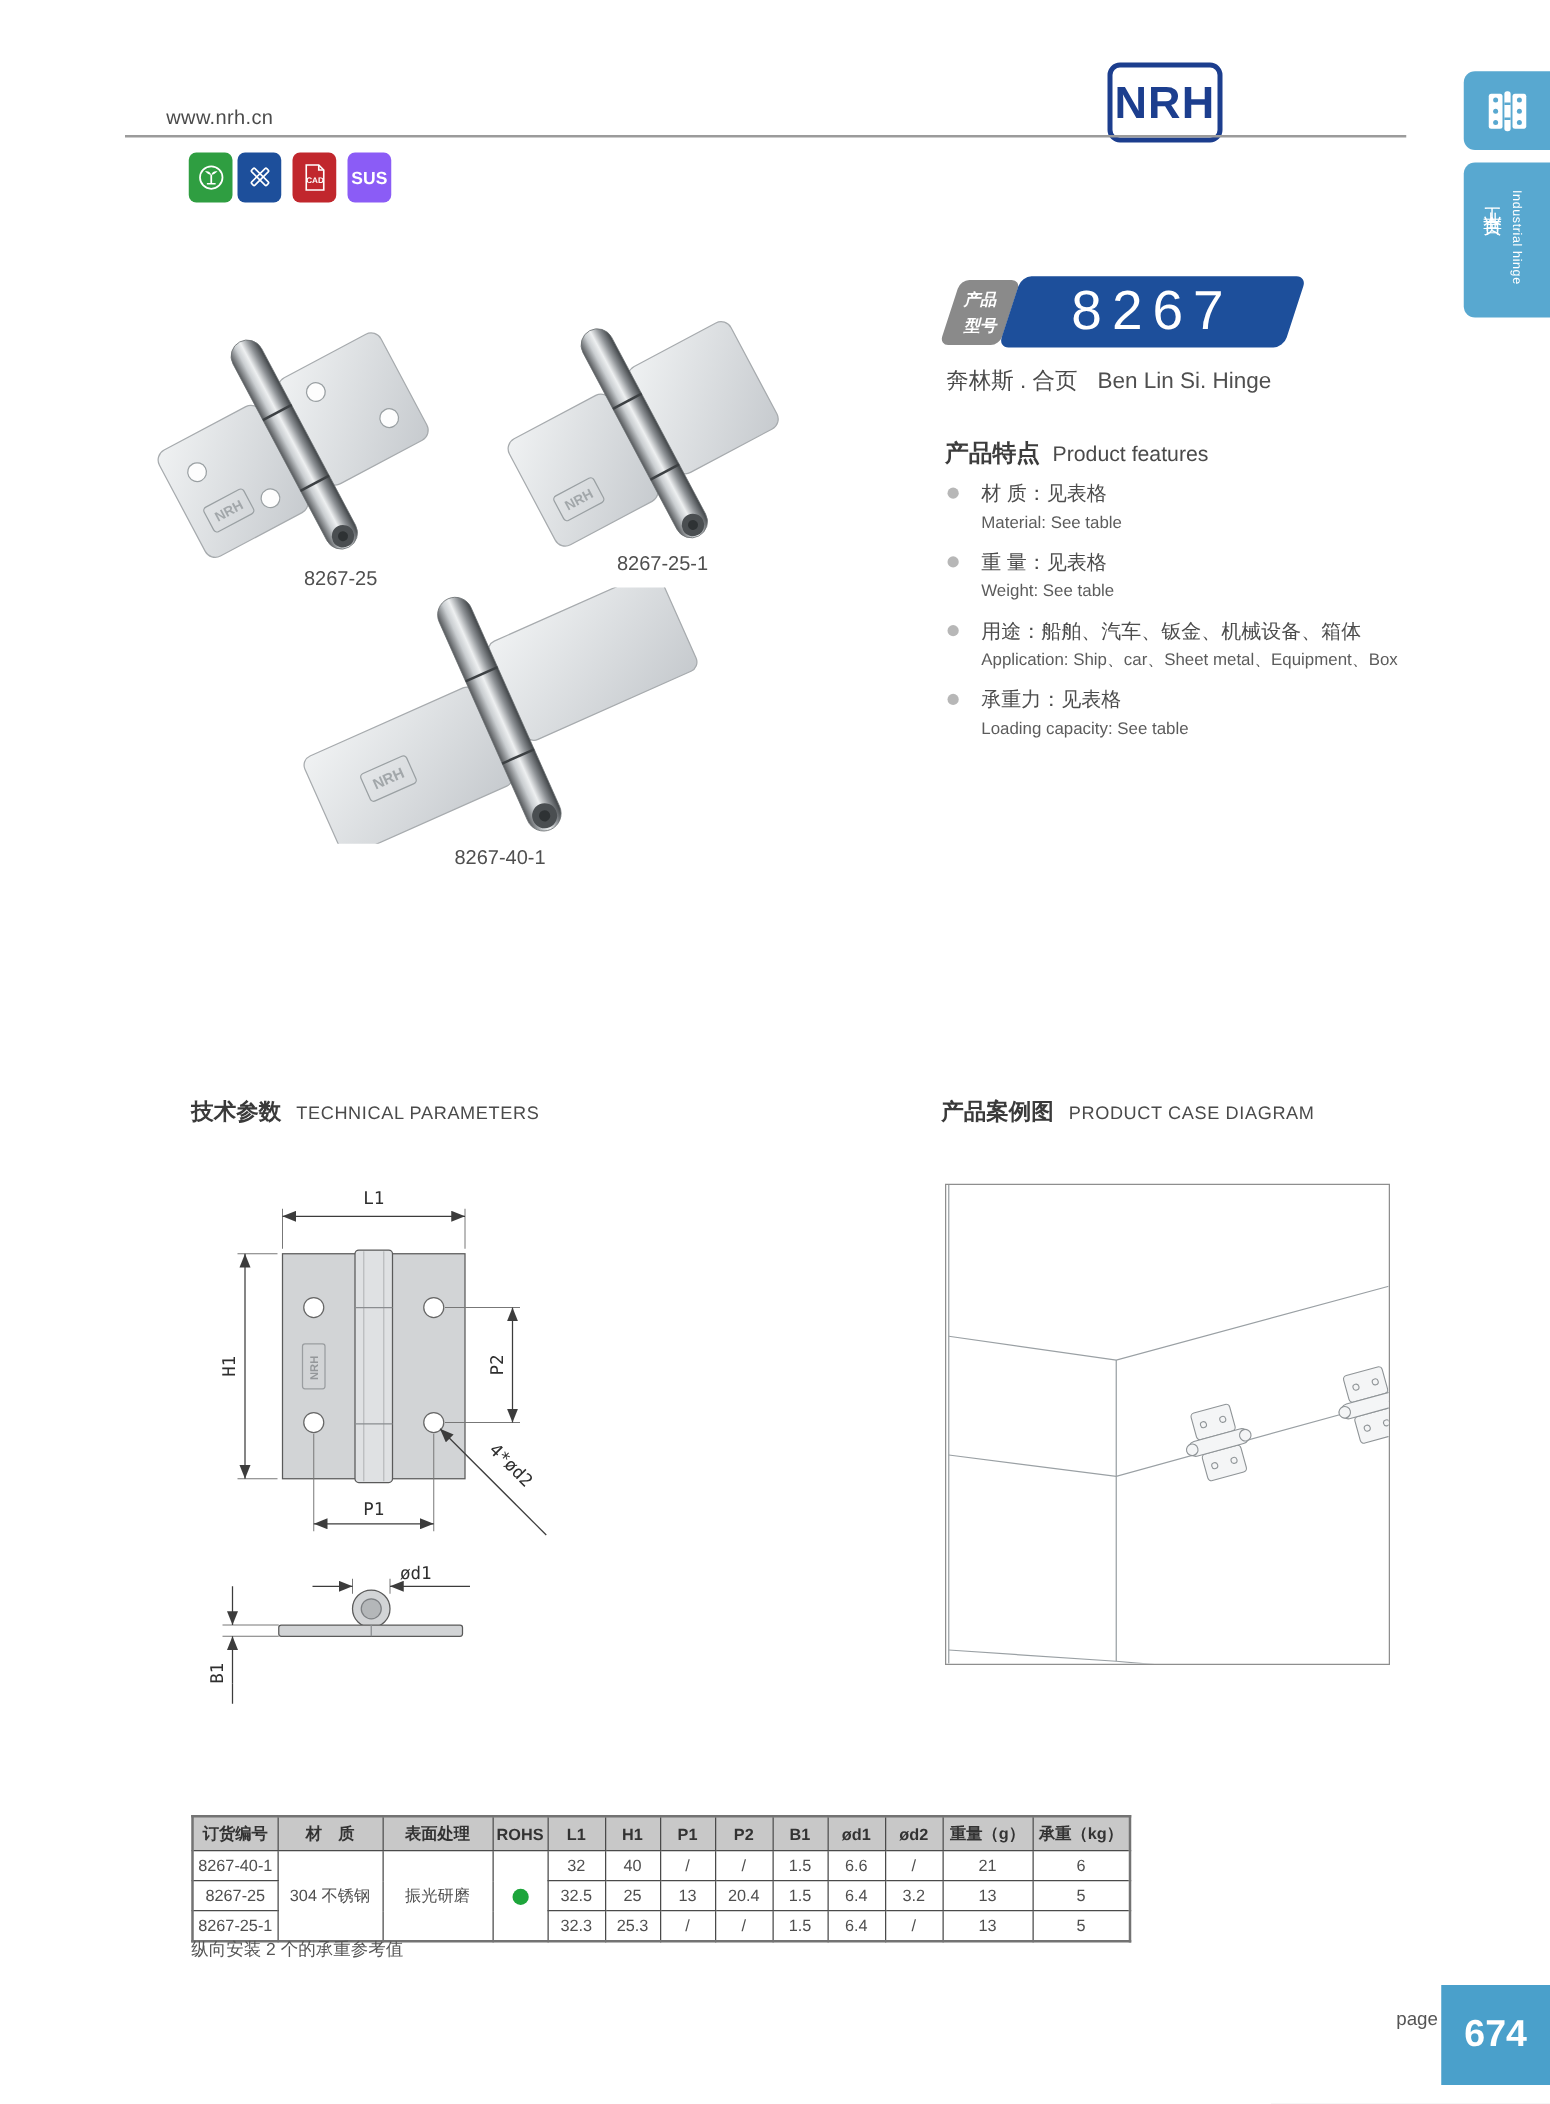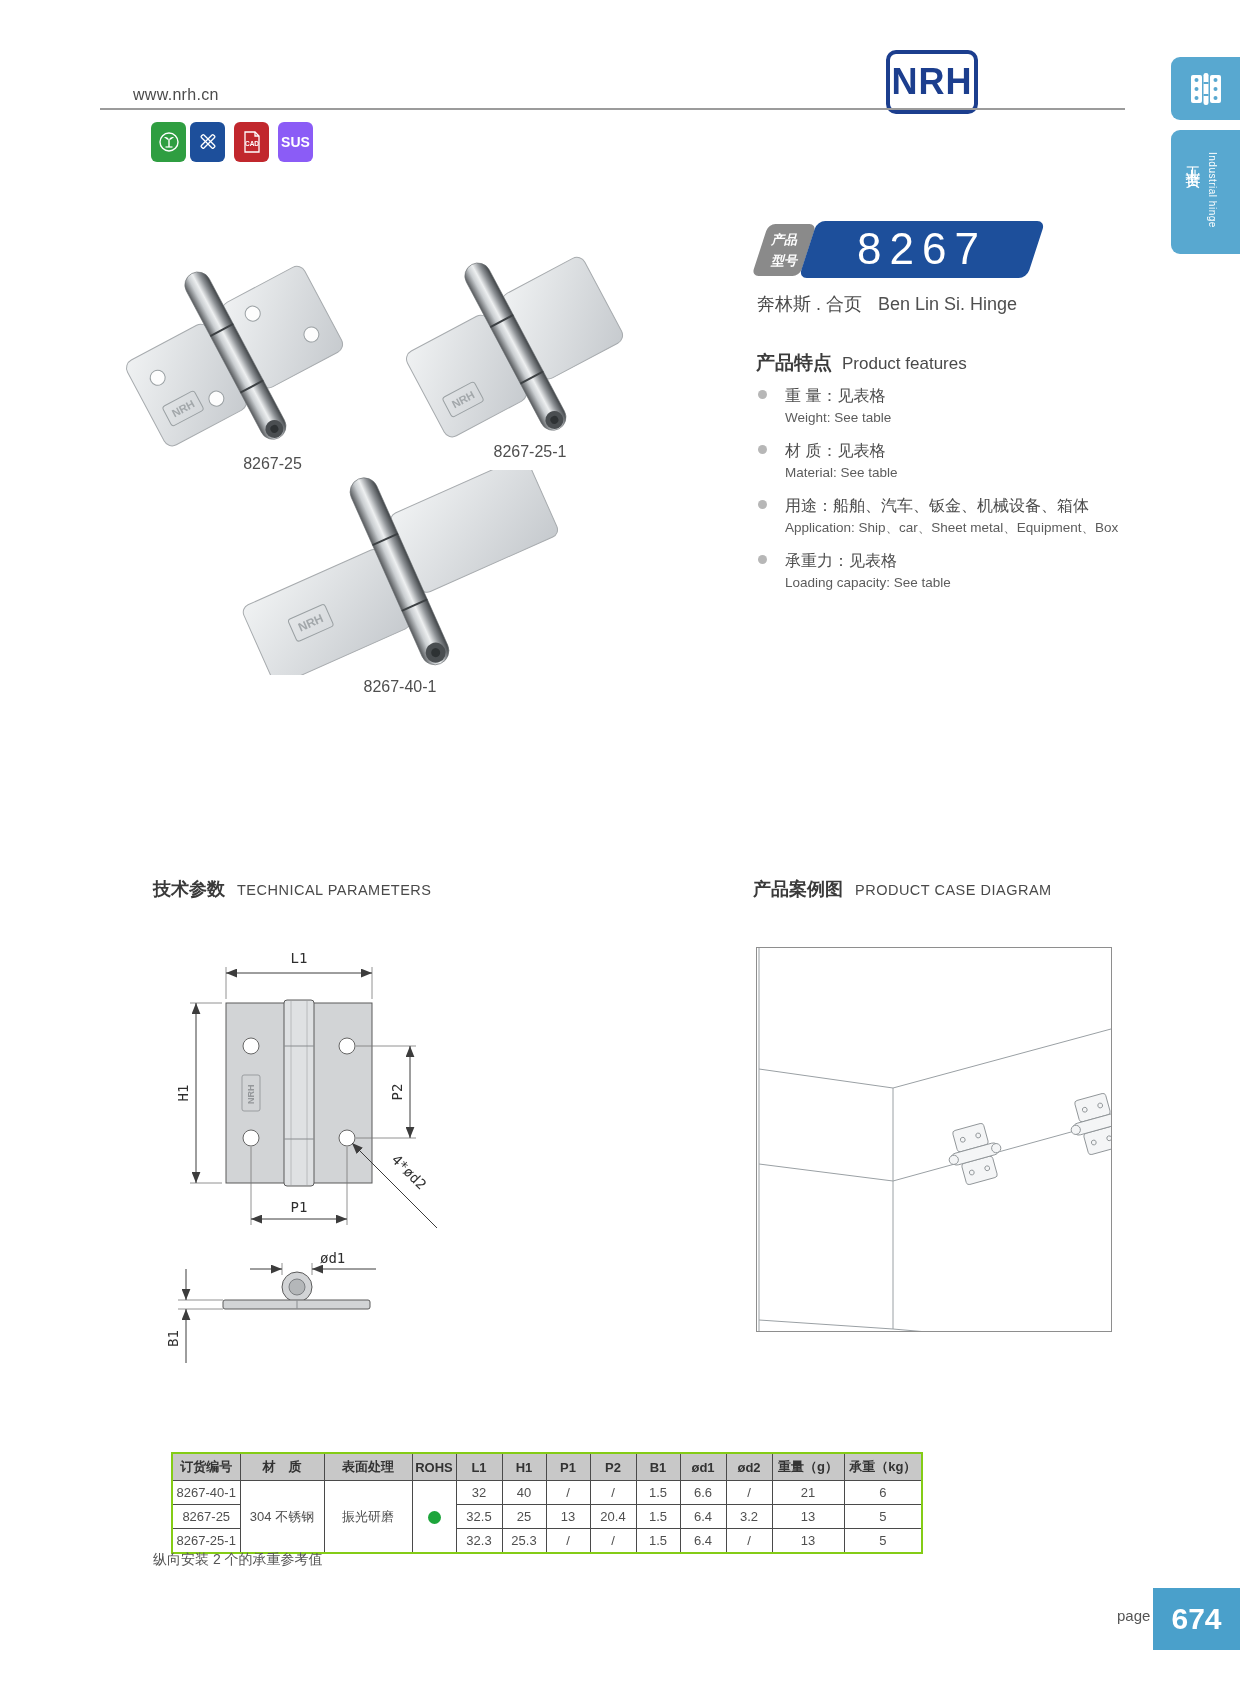--- a/index.html
+++ b/index.html
@@ -69,32 +69,32 @@
   .tech-head{left:153px;top:877px;}
   .case-head{left:753px;top:877px;gap:12px;}
 
   .tech-svg{left:150px;top:915px;}
   .dim-txt{font-family:"DejaVu Sans Mono",monospace;font-size:14px;fill:#2e2e2e;}
 
   .case-panel{left:756px;top:947px;width:354px;height:383px;border:1px solid #8e8e8e;
               overflow:hidden;background:#fff;}
 
   
-  .spec-table{left:153px;top:1452px;border-collapse:collapse;border:2px solid #84cc16;
-              font-size:13px;color:#4f4f4f;margin-left:18px;}
+  .spec-table{left:153px;top:1452px;border-collapse:collapse;border:2px solid #737373;
+              font-size:13px;color:#4f4f4f;}
   .spec-table th,.spec-table td{border:1px solid #4a4a4a;text-align:center;padding:0 2px;}
   .spec-table th{background:#c8c8c8;height:26px;font-weight:bold;color:#333;}
   .spec-table td{height:23px;background:#fff;}
   .rohs-dot{display:inline-block;width:13px;height:13px;border-radius:50%;background:#1da53b;
             vertical-align:middle;}
   .table-note{left:153px;top:1551px;font-size:14px;color:#555;}
 
   
   .page-label{left:1117px;top:1607px;font-size:15px;color:#555;}
-  .page-box{left:1153px;top:1588px;width:87px;height:62px;background:#4aa0cb;color:#fff;
+  .page-box{left:1153px;top:1588px;width:87px;height:80px;background:#4aa0cb;color:#fff;
             font-size:30px;font-weight:bold;display:flex;align-items:center;justify-content:center;}
 </style>
 </head>
 <body>
 
 <div class="page">
 
   <div class="abs site-url">www.nrh.cn</div>
 
   <div class="abs logo-wrap">
@@ -223,27 +223,27 @@
     <span class="en">Ben Lin Si. Hinge</span>
   </div>
 
   <div class="abs feat-head">
     <span class="zh">产品特点</span>
     <span class="en">Product features</span>
   </div>
   <div class="abs feat-list">
     <div class="feat-item">
       <span class="dot"></span>
-      <div class="zh">重  量：见表格</div>
-      <div class="en">Weight: See table</div>
+      <div class="zh">材  质：见表格</div>
+      <div class="en">Material: See table</div>
     </div>
     <div class="feat-item">
       <span class="dot"></span>
-      <div class="zh">材  质：见表格</div>
-      <div class="en">Material: See table</div>
+      <div class="zh">重  量：见表格</div>
+      <div class="en">Weight: See table</div>
     </div>
     <div class="feat-item">
       <span class="dot"></span>
       <div class="zh">用途：船舶、汽车、钣金、机械设备、箱体</div>
       <div class="en">Application: Ship、car、Sheet metal、Equipment、Box</div>
     </div>
     <div class="feat-item">
       <span class="dot"></span>
       <div class="zh">承重力：见表格</div>
       <div class="en">Loading capacity: See table</div>

